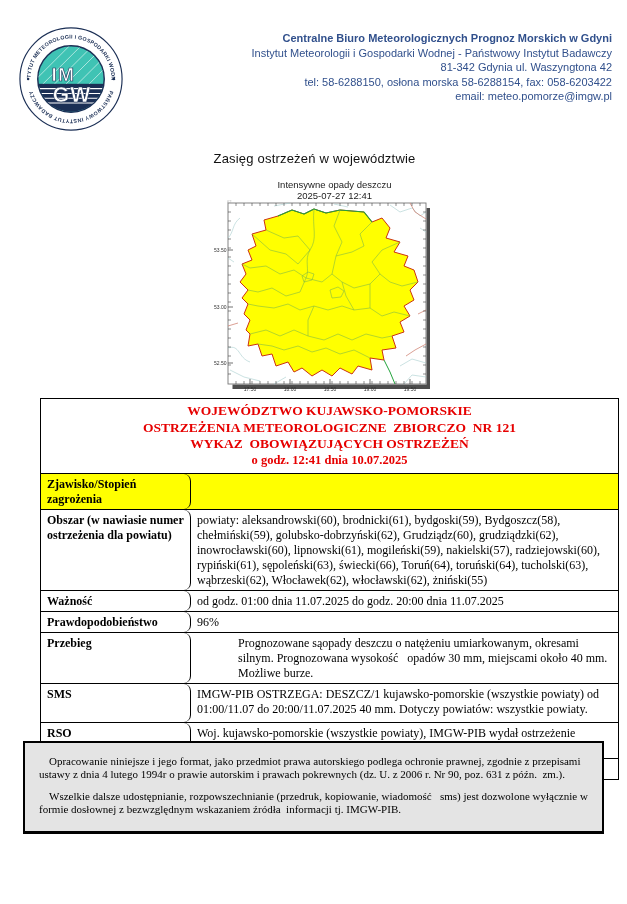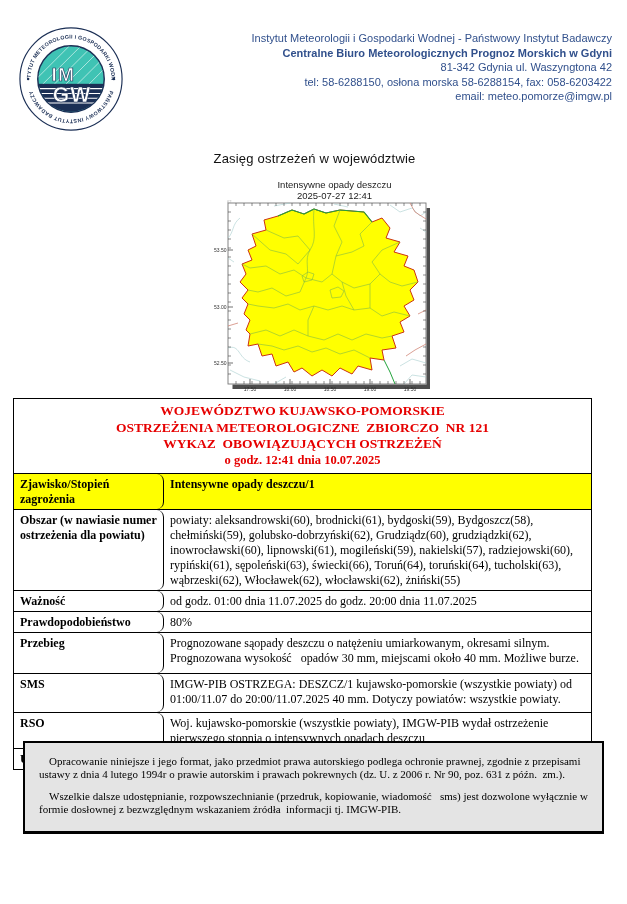--- a/index.html
+++ b/index.html
@@ -13,32 +13,32 @@
   .org-line.bold{font-weight:bold;}
 
   
   .map-title{position:absolute;top:151px;left:10px;width:609px;text-align:center;
              color:#111;font-size:13px;letter-spacing:.2px;}
   .map-subtitle{position:absolute;top:179px;left:30px;width:609px;text-align:center;
                 color:#222;font-size:9.5px;line-height:11px;}
   .map-wrap{position:absolute;left:214px;top:198px;width:216px;height:196px;}
 
   
-  .wtable{position:absolute;left:13px;top:398px;width:577px;border:1px solid #000;
+  .wtable{position:absolute;left:40px;top:398px;width:577px;border:1px solid #000;
           font-family:"Liberation Serif","DejaVu Serif",serif;color:#000;}
   .wt-title{padding:4px 4px 5px;text-align:center;color:#e60000;font-weight:bold;}
   .wt-title-line{font-size:13.5px;line-height:16.5px;white-space:pre-wrap;}
   .wt-title-line.small{font-size:12.5px;line-height:15px;}
   .wt-row{display:flex;border-top:1px solid #000;}
   .wt-row.highlight{background:#ffff00;}
   .wt-label{width:150px;flex:0 0 150px;border-right:1px solid #000;padding:3px 6px 2px;
             font-weight:bold;font-size:12px;line-height:15px;box-sizing:border-box;border-radius:7px;}
   .wt-value{flex:1;padding:3px 6px 2px;font-size:12px;line-height:15px;
             white-space:pre-wrap;box-sizing:border-box;}
-  .wt-row.r-przebieg{min-height:40px;} .wt-row.r-sms{min-height:38px;}
+  .wt-row.r-przebieg{min-height:40px;gap:41px;} .wt-row.r-sms{min-height:38px;}
   .wt-row.r-obszar{min-height:74px;}  .wt-row.r-rso{min-height:31px;}
 
   
   .footer-box{position:absolute;left:23px;top:741px;width:581px;box-sizing:border-box;
               background:#e4e4e4;border:2px solid #000;border-bottom-width:3px;
               padding:4px 6px 6px;font-family:"Liberation Serif","DejaVu Serif",serif;
               font-size:11px;line-height:13.4px;color:#000;}
   .footer-box p{margin:8px;text-indent:10px;white-space:pre-wrap;}
 </style>
 </head>
@@ -73,22 +73,22 @@
       </text>
       <text font-size="5.5" font-weight="bold" fill="#1b2f55" letter-spacing="0.35" font-family="Liberation Sans, DejaVu Sans, sans-serif">
         <textPath href="#arcBot" startOffset="50%" text-anchor="middle">PAŃSTWOWY INSTYTUT BADAWCZY</textPath>
       </text>
       <circle cx="10.5" cy="55" r="1.3" fill="#1b2f55"></circle>
       <circle cx="99.5" cy="55" r="1.3" fill="#1b2f55"></circle>
     </svg>
   </div>
 
   <div class="org-block">
+    <div class="org-line bold">Centralne Biuro Meteorologicznych Prognoz Morskich w Gdyni</div>
     <div class="org-line">Instytut Meteorologii i Gospodarki Wodnej - Państwowy Instytut Badawczy</div>
-    <div class="org-line bold">Centralne Biuro Meteorologicznych Prognoz Morskich w Gdyni</div>
     <div class="org-line">81-342 Gdynia ul. Waszyngtona 42</div>
     <div class="org-line">tel: 58-6288150, osłona morska 58-6288154, fax: 058-6203422</div>
     <div class="org-line">email: meteo.pomorze@imgw.pl</div>
   </div>
 
   <div class="map-title">Zasięg ostrzeżeń w województwie</div>
   <div class="map-subtitle">
     <div>Intensywne opady deszczu</div>
     <div>2025-07-27 12:41</div>
   </div>
@@ -157,33 +157,32 @@
   <div class="wtable">
     <div class="wt-title">
       <div class="wt-title-line">WOJEWÓDZTWO KUJAWSKO-POMORSKIE</div>
       <div class="wt-title-line">OSTRZEŻENIA METEOROLOGICZNE  ZBIORCZO  NR 121</div>
       <div class="wt-title-line">WYKAZ  OBOWIĄZUJĄCYCH OSTRZEŻEŃ</div>
       <div class="wt-title-line small">o godz. 12:41 dnia 10.07.2025</div>
     </div>
 
     <div class="wt-row highlight">
       <div class="wt-label">Zjawisko/Stopień zagrożenia</div>
-      <div class="wt-value" style="font-weight:bold">Intensywne opady deszczu/1</div>
     </div>
     <div class="wt-row r-obszar">
       <div class="wt-label">Obszar (w nawiasie numer ostrzeżenia dla powiatu)</div>
       <div class="wt-value">powiaty: aleksandrowski(60), brodnicki(61), bydgoski(59), Bydgoszcz(58), chełmiński(59), golubsko-dobrzyński(62), Grudziądz(60), grudziądzki(62), inowrocławski(60), lipnowski(61), mogileński(59), nakielski(57), radziejowski(60), rypiński(61), sępoleński(63), świecki(66), Toruń(64), toruński(64), tucholski(63), wąbrzeski(62), Włocławek(62), włocławski(62), żniński(55)</div>
     </div>
     <div class="wt-row">
       <div class="wt-label">Ważność</div>
       <div class="wt-value">od godz. 01:00 dnia 11.07.2025 do godz. 20:00 dnia 11.07.2025</div>
     </div>
     <div class="wt-row">
       <div class="wt-label">Prawdopodobieństwo</div>
-      <div class="wt-value">80%</div>
+      <div class="wt-value">96%</div>
     </div>
     <div class="wt-row r-przebieg">
       <div class="wt-label">Przebieg</div>
       <div class="wt-value">Prognozowane sąopady deszczu o natężeniu umiarkowanym, okresami silnym. Prognozowana wysokość   opadów 30 mm, miejscami około 40 mm. Możliwe burze.</div>
     </div>
     <div class="wt-row r-sms">
       <div class="wt-label">SMS</div>
       <div class="wt-value">IMGW-PIB OSTRZEGA: DESZCZ/1 kujawsko-pomorskie (wszystkie powiaty) od 01:00/11.07 do 20:00/11.07.2025 40 mm. Dotyczy powiatów: wszystkie powiaty.</div>
     </div>
     <div class="wt-row r-rso">

